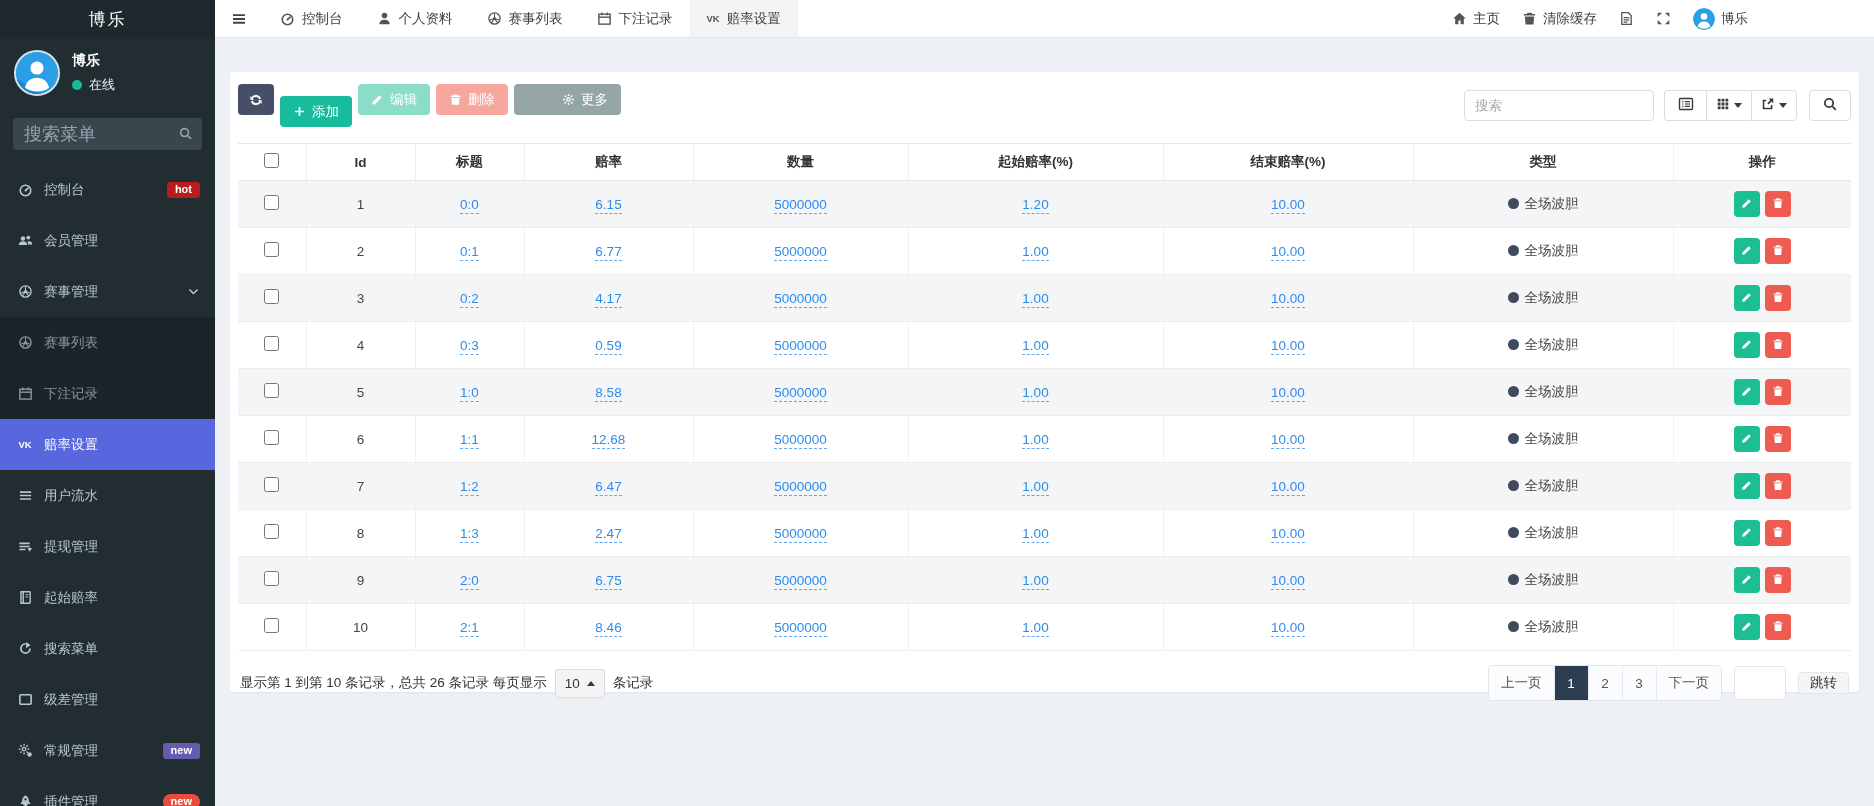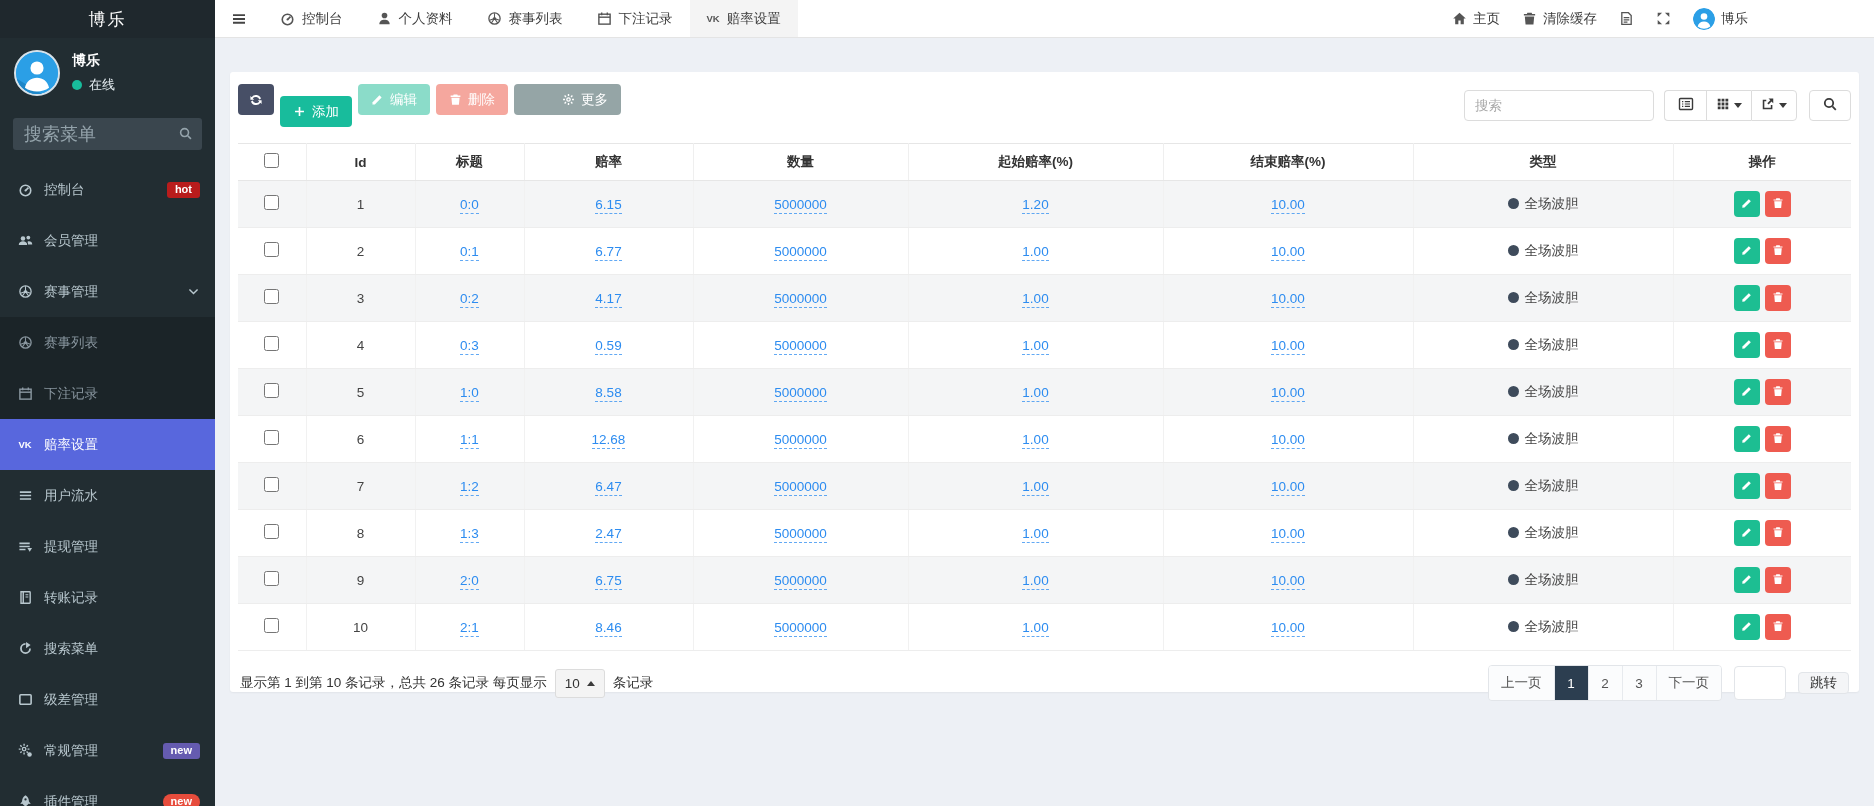--- a/index.html
+++ b/index.html
@@ -204,21 +204,21 @@
           <span>提现管理</span>
         </div>
         <div class="menu-item">
           <span class="ico">
             <svg viewBox="0 0 16 16" width="15" height="15" fill="currentColor">
               <path d="M3.2 1.8h9a.8.8 0 0 1 .8.8v10.8a.8.8 0 0 1-.8.8h-9z" fill="none" stroke="currentColor" stroke-width="1.5"></path>
               <path d="M5.6 1.8v12.4" stroke="currentColor" stroke-width="1.5"></path>
               <path d="M8 5h3M8 7.4h3" stroke="currentColor" stroke-width="1.1"></path>
             </svg>
           </span>
-          <span>转账记录</span>
+          <span>起始赔率</span>
         </div>
         <div class="menu-item">
           <span class="ico">
             <svg viewBox="0 0 16 16" width="15" height="15" fill="currentColor">
               <path d="M8 2.2a5.8 5.8 0 1 0 5.8 5.8h-1.9A3.9 3.9 0 1 1 8 4.1z"></path>
               <path d="M8.6 1 13.4 4.3 8.6 7.6z"></path>
             </svg>
           </span>
           <span>搜索菜单</span>
         </div>

